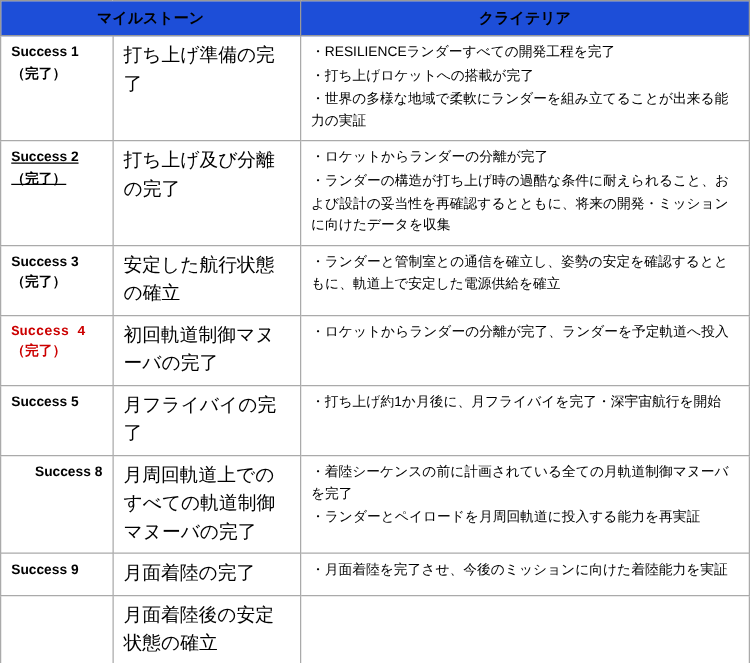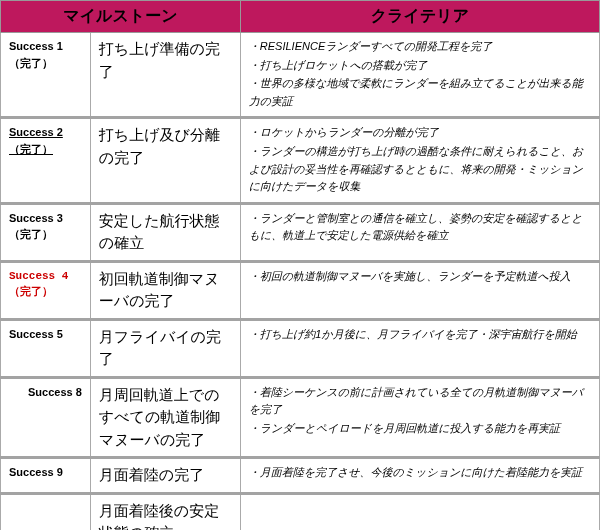--- a/index.html
+++ b/index.html
@@ -16,30 +16,30 @@
       min-height: 530px;
     }
 
     table {
       width: 100%;
       border-collapse: collapse;
       border: 1px solid #999;
     }
 
     thead th {
-      background: #be185d;
+      background: #1d4ed8;
       border: 1px solid #999;
       padding: 5px 8px;
       text-align: center;
       font-weight: bold;
-      font-size: 16px;
+      font-size: 12px;
     }
 
     tbody tr {
-      border-bottom: 3px solid #a3a3a3;
+      border-bottom: 1px solid #a3a3a3;
       margin-left: 32px;
     }
 
     tbody td {
       border: 1px solid #aaa;
       padding: 5px 8px;
       vertical-align: top;
       line-height: 1.5;
     }
 
@@ -50,21 +50,20 @@
     }
 
     .col-title {
       width: 150px;
       font-size: 15px;
     }
 
     .col-criteria {
       font-size: 11px;
       line-height: 1.6;
-      font-style: italic;
     }
 
     .bullet-item::before {
       content: "・";
     }
 
     .bullet-item {
       display: block;
       margin-bottom: 1px;
     }
@@ -101,21 +100,21 @@
         <td class="col-milestone" style="white-space: nowrap;"><span>Success 3</span><br><span>（完了）</span></td>
         <td class="col-title">安定した航行状態の確立</td>
         <td class="col-criteria">
           <span class="bullet-item">ランダーと管制室との通信を確立し、姿勢の安定を確認するとともに、軌道上で安定した電源供給を確立</span>
         </td>
       </tr>
       <tr>
         <td class="col-milestone" style="white-space: nowrap; font-family: Liberation Mono, monospace;"><span style="color: rgb(204, 0, 0); font-weight: bold;">Success 4</span><br><span style="color: rgb(204, 0, 0); font-weight: bold;">（完了）</span></td>
         <td class="col-title">初回軌道制御マヌーバの完了</td>
         <td class="col-criteria">
-          <span class="bullet-item">初回の軌道制御マヌーバを実施し、ランダーを予定軌道へ投入</span>
+          <span class="bullet-item">ロケットからランダーの分離が完了、ランダーを予定軌道へ投入</span>
         </td>
       </tr>
       <tr>
         <td class="col-milestone" style="white-space: nowrap;"><span>Success 5</span></td>
         <td class="col-title">月フライバイの完了</td>
         <td class="col-criteria">
           <span class="bullet-item">打ち上げ約1か月後に、月フライバイを完了・深宇宙航行を開始</span>
         </td>
       </tr>
       <tr>

